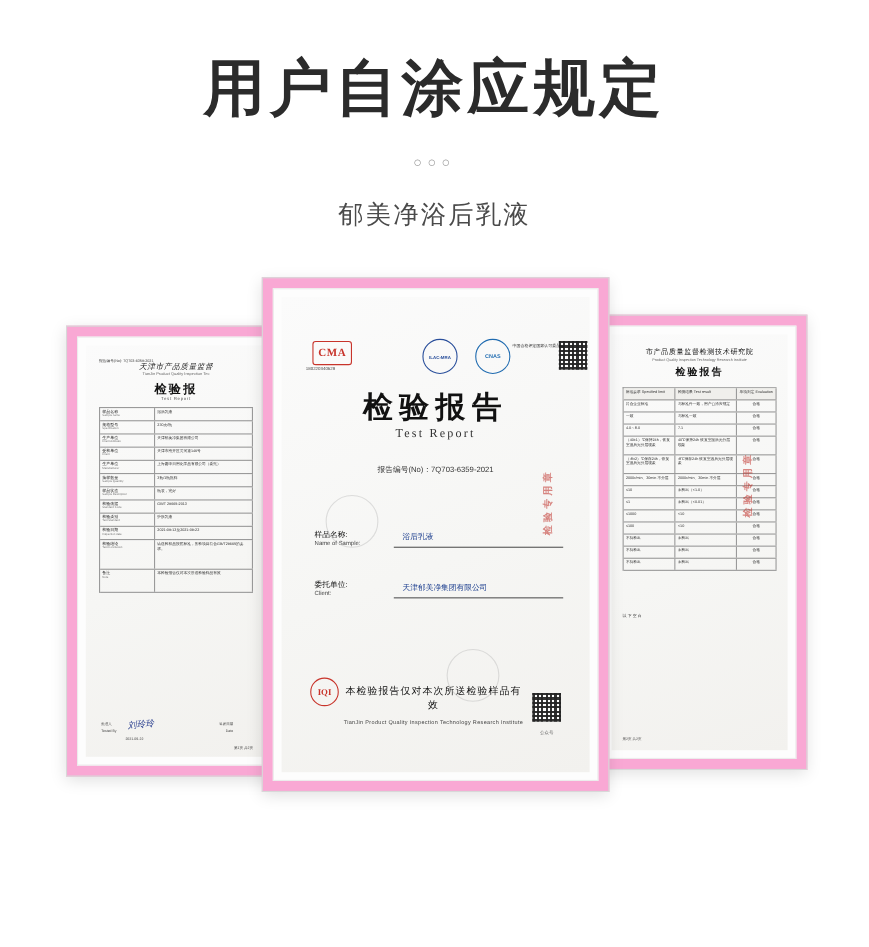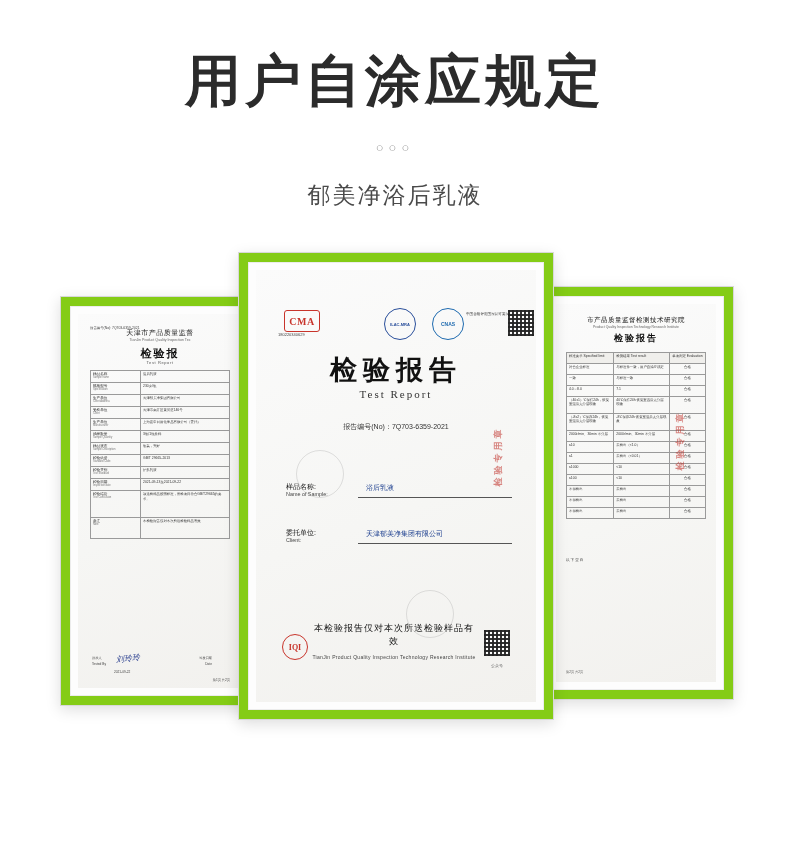--- a/index.html
+++ b/index.html
@@ -48,21 +48,21 @@
     text-align: center;
     font-size: 23px;
     letter-spacing: 2px;
     color: #4a4a4a;
     font-family: "Liberation Serif", "DejaVu Serif", serif;
   }
 
   
   .frame {
     position: absolute;
-    background: #84cc16;
+    background: #f9a8d4;
     border: 1px solid #d8d8d8;
     box-shadow: 0 4px 14px rgba(0,0,0,0.13);
     box-sizing: border-box;
   }
   .frame .mat {
     position: absolute;
     inset: 9px;
     background: #fdfdfd;
     border: 1px solid #ececec;
     box-sizing: border-box;
@@ -82,20 +82,21 @@
   #frame-right { left: 538px; top: 286px; width: 196px; height: 414px; }
   
   #frame-center{ left: 238px; top: 252px; width: 316px; height: 468px; z-index: 5; }
 
   
   .l-title {
     position: absolute; left: 0; width: 100%;
     text-align: center;
     font-size: 7px; color: #1a1a1a; letter-spacing: .5px;
     font-family: "Liberation Serif", serif;
+    font-style: italic;
   }
   .l-sub {
     position: absolute; left: 0; width: 100%;
     text-align: center; font-size: 3.6px; color: #666;
   }
   .l-big {
     position: absolute; left: 0; width: 100%;
     text-align: center; font-size: 11px; font-weight: 700;
     color: #111; letter-spacing: 2px;
     font-family: "Liberation Serif", serif;
@@ -213,21 +214,21 @@
   .c-field .lab .en { display:block; font-size: 5.4px; color: #444; line-height: 7px;}
   .c-field .val {
     flex: 1;
     border-bottom: .8px solid #555;
     font-size: 7px; color: #1d3f8f;
     padding: 0 0 2px 8px;
     min-height: 12px;
     font-family: "Liberation Serif", serif;
   }
   .c-foot-logo {
-    position: absolute; left: 26px; bottom: 42px;
+    position: absolute; left: 26px; bottom: 60px;
     width: 24px; height: 24px; border-radius: 50%;
     border: 1.4px solid #c8342b; color: #c8342b;
     font-size: 8px; font-weight: 700;
     display: flex; align-items: center; justify-content: center;
     font-family: "Liberation Serif", serif;
   }
   .c-foot-cn {
     position: absolute; left: 56px; bottom: 54px; right: 60px;
     text-align: center; font-size: 9px; color: #111; letter-spacing: 1px;
     font-family: "Liberation Serif", serif;

